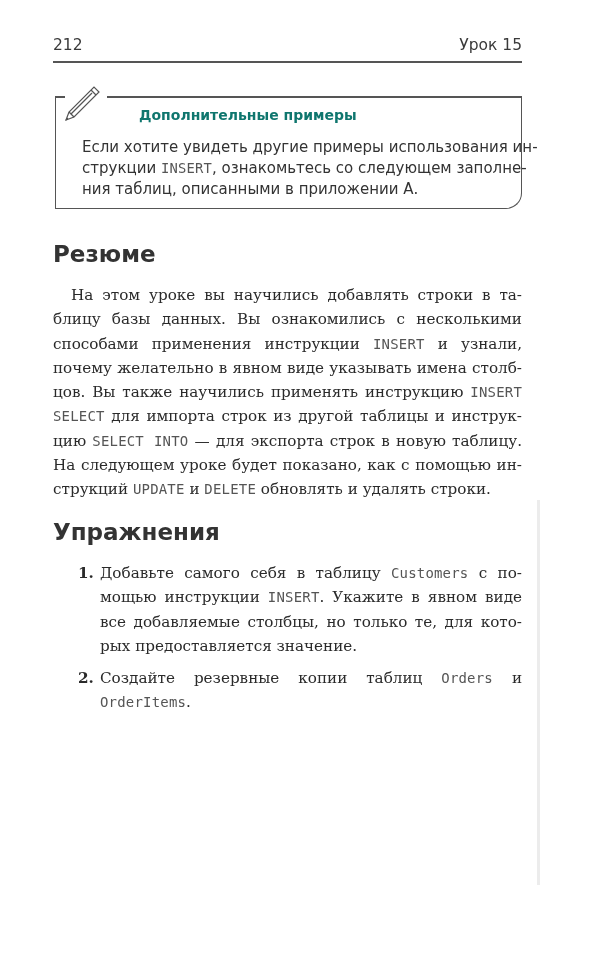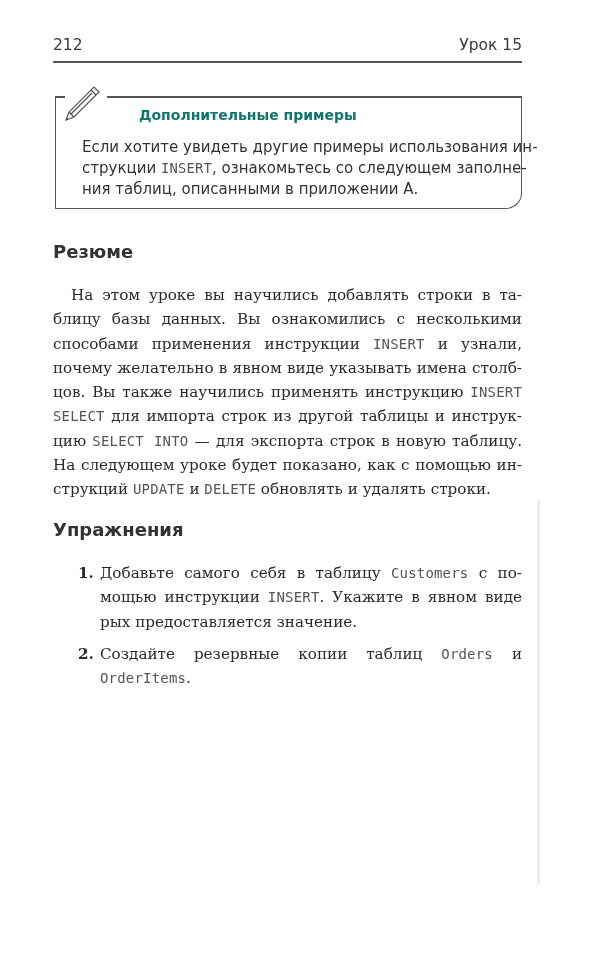--- a/index.html
+++ b/index.html
@@ -35,21 +35,21 @@
     position: absolute; left: 82px; top: 137px; width: 428px;
     font-family: "DejaVu Sans", sans-serif; font-size: 15px; line-height: 21px; color: #333;
   }
   .note-body .ln { display: block; text-align: justify; text-align-last: justify; white-space: nowrap; }
   .note-body .ln.last { text-align-last: left; }
 
   .mono { font-family: "DejaVu Sans Mono", monospace; font-size: 0.92em; color: #555; letter-spacing: 0.2px; }
 
   h2 {
     margin: 0; position: absolute; left: 53px;
-    font-family: "DejaVu Sans", sans-serif; font-weight: bold; font-size: 18px; color: #333;
+    font-family: "DejaVu Sans", sans-serif; font-weight: bold; font-size: 23px; color: #333;
   }
   .h-resume { top: 241px; }
   .h-ex { top: 519px; }
 
   .body-text {
     position: absolute; left: 53px; width: 469px;
     font-family: "DejaVu Serif", serif; font-size: 15.2px; line-height: 24.3px; color: #2a2a2a;
   }
   .body-text .ln { display: block; text-align: justify; text-align-last: justify; white-space: nowrap; }
   .body-text .ln.last { text-align-last: left; }
@@ -117,20 +117,21 @@
     <span class="ln last"><span>струкций </span><span class="mono">UPDATE</span><span> и </span><span class="mono">DELETE</span><span> обновлять и удалять строки.</span></span>
   </div>
 
   <h2 class="h-ex">Упражнения</h2>
   <div class="ex-list">
     <div class="ex-item">
       <span class="ex-num">1.</span>
       <div class="ex-text">
         <span class="ln"><span>Добавьте самого себя в таблицу </span><span class="mono">Customers</span><span> с по-</span></span>
         <span class="ln"><span>мощью инструкции </span><span class="mono">INSERT</span><span>. Укажите в явном виде</span></span>
+        <span class="ln"><span>все добавляемые столбцы, но только те, для кото-</span></span>
         <span class="ln last"><span>рых предоставляется значение.</span></span>
       </div>
     </div>
     <div class="ex-item">
       <span class="ex-num">2.</span>
       <div class="ex-text">
         <span class="ln"><span>Создайте резервные копии таблиц </span><span class="mono">Orders</span><span> и</span></span>
         <span class="ln last"><span></span><span class="mono">OrderItems</span><span>.</span></span>
       </div>
     </div>

